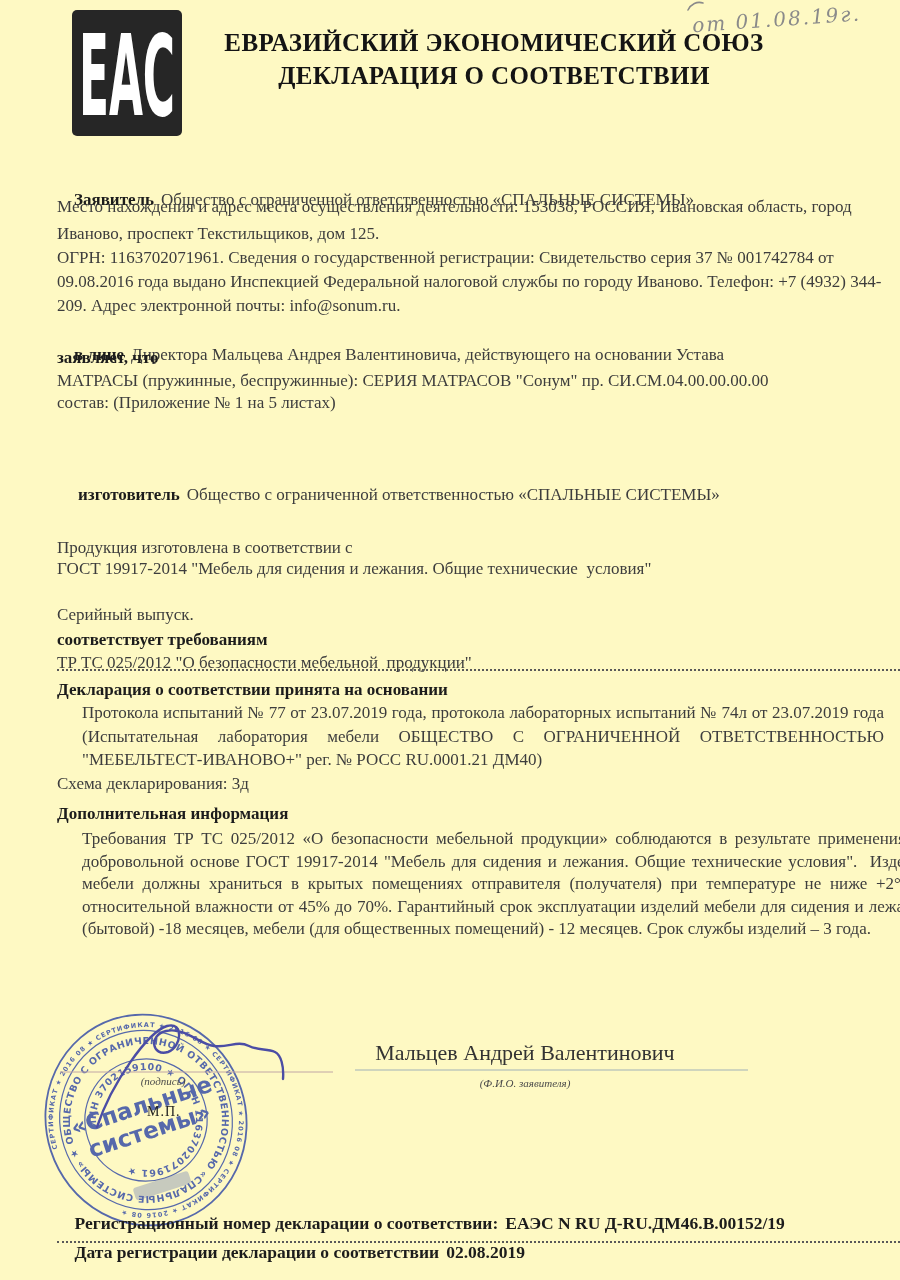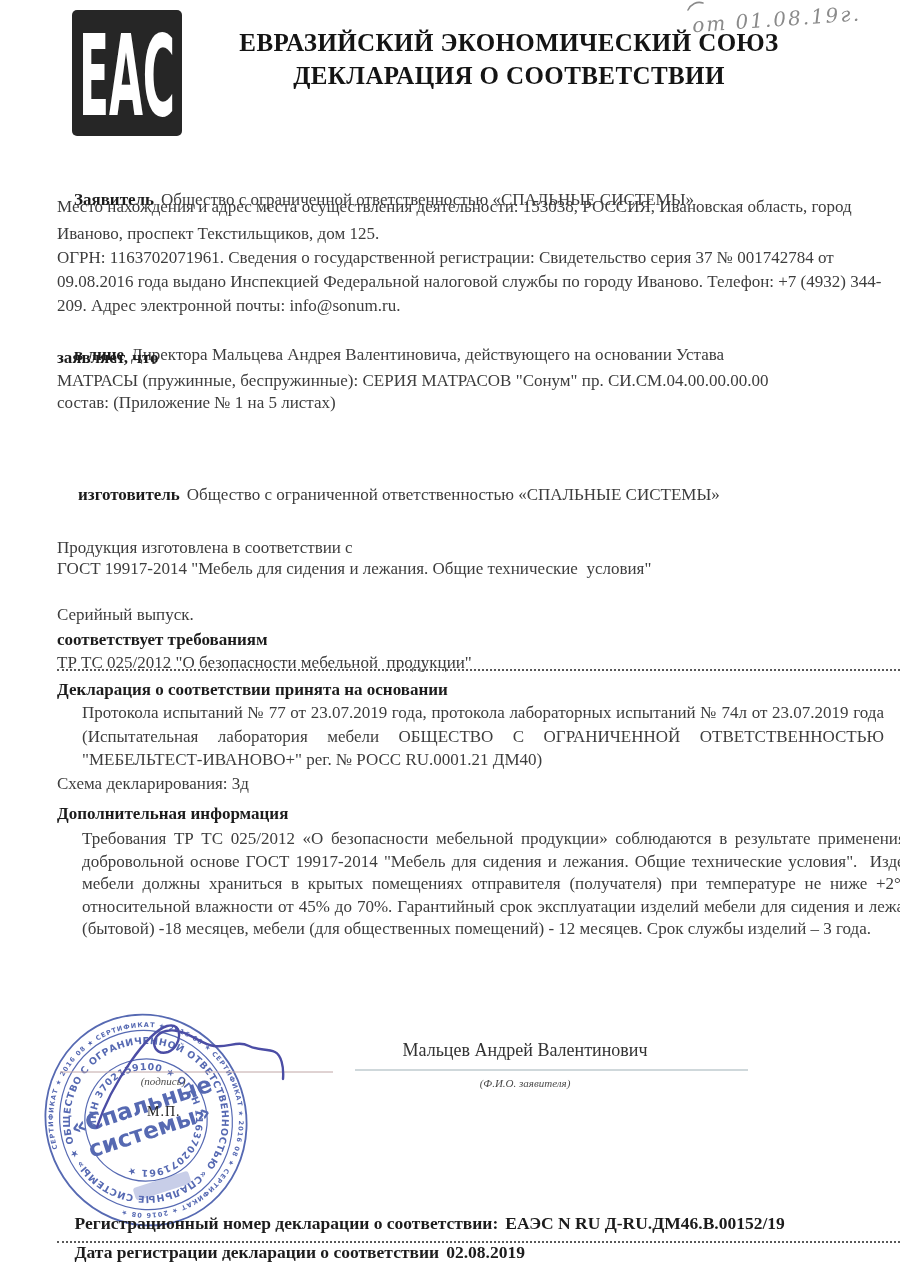--- a/index.html
+++ b/index.html
@@ -1,48 +1,48 @@
 <!DOCTYPE html>
 <html lang="ru"><head>
 <meta charset="utf-8">
 <style>
   html,body{margin:0;padding:0;background:#e8e8e8;}
-  .page{position:relative;width:900px;height:1280px;background:#ffffff;overflow:hidden;
+  .page{position:relative;width:900px;height:1280px;background:#fef9c3;overflow:hidden;
         font-family:"Liberation Serif",serif;}
   .abs{position:absolute;}
   .t{font-family:"Liberation Serif",serif;font-size:17px;color:#3d3d3d;
      white-space:pre-wrap;line-height:23px;}
   .b{font-weight:bold;color:#1c1c1c;}
   .lbl{margin-right:7px;}
   .title{font-weight:bold;color:#141414;font-size:25px;line-height:33px;text-align:center;
          letter-spacing:.4px;}
   .hand{font-style:italic;color:#8a8a8a;font-size:20px;letter-spacing:2px;
         transform:rotate(-4deg);font-family:"DejaVu Serif",serif;}
   .dotted{border-bottom:2px dotted #595959;height:0;}
   .just{text-align:justify;margin-left:25px;}
   .cap{font-size:11px;color:#4a4a4a;text-align:center;line-height:12px;font-style:italic;}
-  .fio{font-size:18px;color:#333;text-align:center;}
+  .fio{font-size:22px;color:#333;text-align:center;}
   .mp{font-size:14px;color:#222;letter-spacing:1px;}
   .reg{font-size:17.5px;font-weight:bold;color:#1c1c1c;white-space:pre-wrap;}
   .stampText{fill:#3f55a8;font-family:"DejaVu Sans",sans-serif;font-weight:bold;}
   svg{display:block;}
 </style>
 </head>
 <body>
 
 <div class="page">
 
   <svg class="abs" style="left:71px;top:9px" width="112" height="128" viewBox="0 0 112 128">
     <rect x="1" y="1" width="110" height="126" rx="5" fill="#262626"></rect>
     <g transform="translate(56,0)">
       <text x="0" y="106" text-anchor="middle" font-size="112" textLength="96" lengthAdjust="spacingAndGlyphs" fill="#ffffff" style="font-family:'DejaVu Sans',sans-serif;font-weight:bold">ЕАС</text>
     </g>
   </svg>
 
-  <div class="abs title" style="left:209px;top:26px;width:600px">
+  <div class="abs title" style="left:194px;top:26px;width:600px">
     <div>ЕВРАЗИЙСКИЙ ЭКОНОМИЧЕСКИЙ СОЮЗ</div>
     <div>ДЕКЛАРАЦИЯ О СООТВЕТСТВИИ</div>
   </div>
 
   <div class="abs hand" style="left:692px;top:6px;width:205px">от 01.08.19г.</div>
 
   <div class="abs t" style="left:57px;top:165px">
     <span class="b lbl">Заявитель</span><span>Общество с ограниченной ответственностью «СПАЛЬНЫЕ СИСТЕМЫ»</span>
   </div>
   <div class="abs t" style="left:57px;top:193px;width:850px;line-height:27px">Место нахождения и адрес места осуществления деятельности: 153038, РОССИЯ, Ивановская область, город Иваново, проспект Текстильщиков, дом 125.</div>

